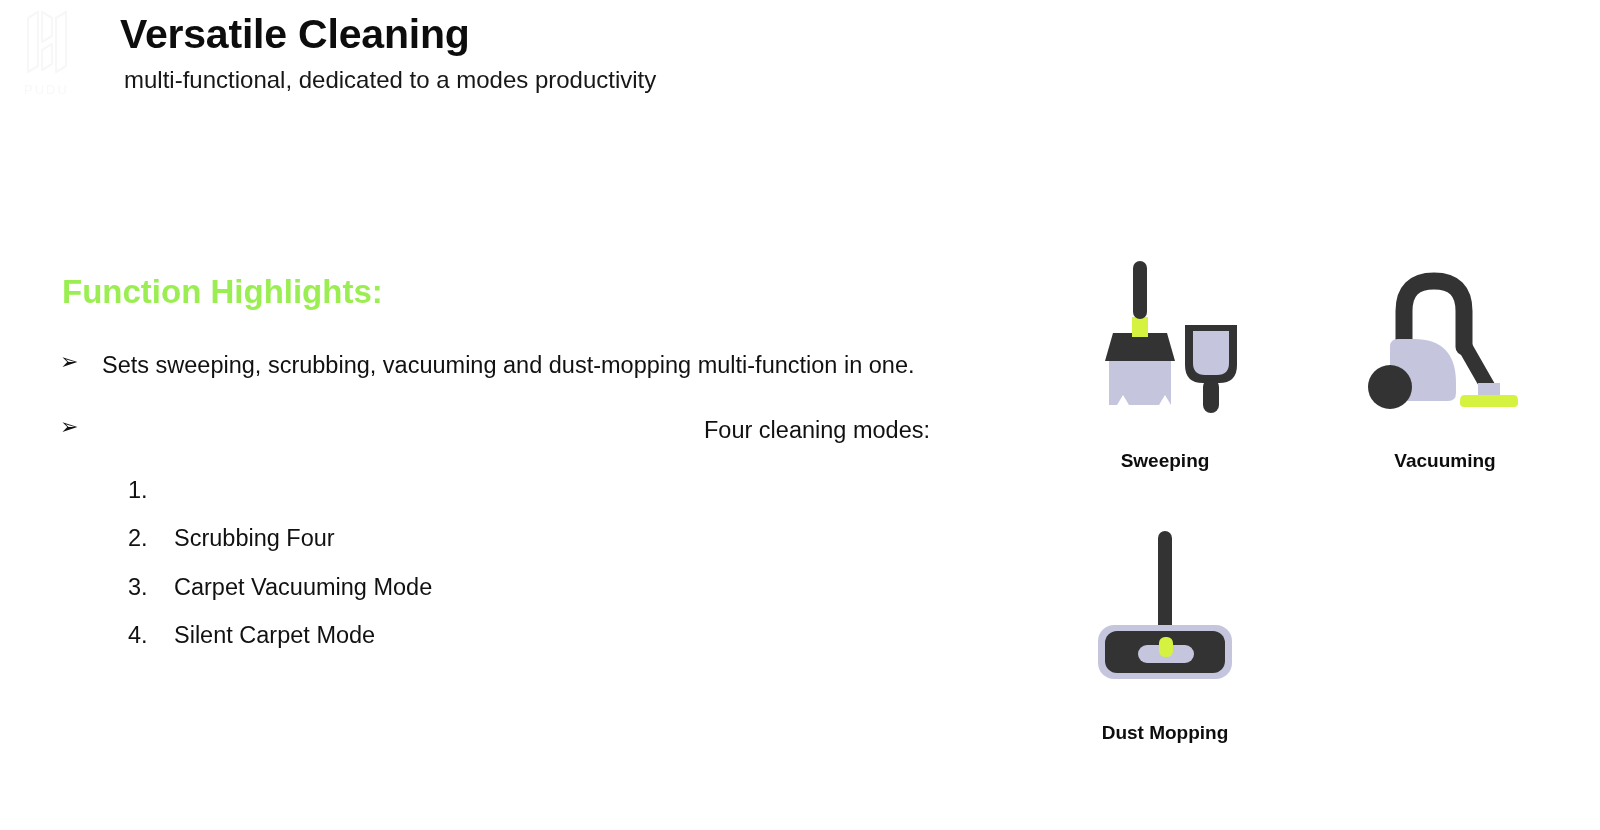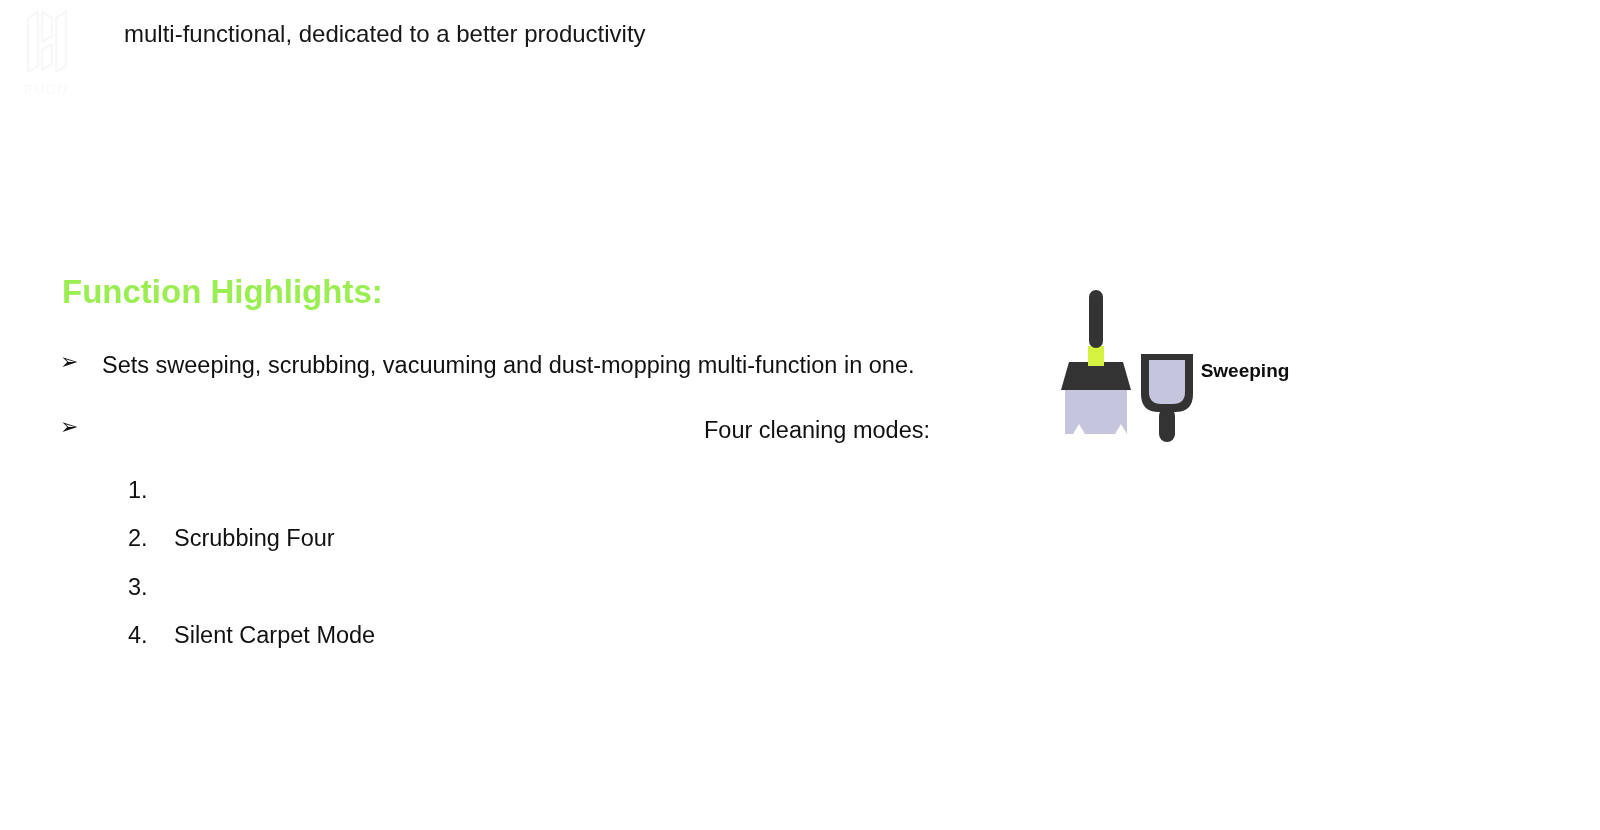--- a/index.html
+++ b/index.html
@@ -119,23 +119,23 @@
     top: 255px;
     width: 540px;
     display: grid;
     grid-template-columns: 1fr 1fr;
     grid-template-rows: 218px 218px;
     column-gap: 20px;
     row-gap: 54px;
   }
   .icon-cell {
     display: flex;
-    flex-direction: row;
+    flex-direction: column;
     align-items: center;
-    justify-content: center;
+    justify-content: space-between;
   }
   .icon-art {
     height: 160px;
     display: flex;
     align-items: flex-end;
     justify-content: center;
   }
   .icon-caption {
     margin-top: 14px;
     font-size: 19px;
@@ -156,21 +156,22 @@
       <path d="M24 44 L34 38 L34 58 L24 64 Z"></path>
       <path d="M38 12 L48 6 L48 60 L38 66 Z"></path>
     </g>
     <g fill="#f8f8f9" font-family="Liberation Sans, sans-serif" font-size="13" letter-spacing="2">
       <text x="6" y="88">PUDU</text>
     </g>
   </svg>
 </div>
 
 <div class="header">
-  <div class="subtitle">multi-functional, dedicated to a better productivity</div>
+  <h1 class="title">Versatile Cleaning</h1>
+  <div class="subtitle">multi-functional, dedicated to a modes productivity</div>
 </div>
 
 <div class="content">
 
   <div class="section-heading">Function Highlights:</div>
 
   <div class="bullet-row">
     <span class="bullet-mark">➢</span>
     <span class="bullet-text">Sets sweeping, scrubbing, vacuuming and dust-mopping multi-function in one.</span>
   </div>
@@ -183,20 +184,21 @@
   <ul class="mode-list">
     <li class="mode-item">
       <span class="mode-num">1.</span>
     </li>
     <li class="mode-item">
       <span class="mode-num">2.</span>
       <span class="mode-label">Scrubbing Four</span>
     </li>
     <li class="mode-item">
       <span class="mode-num">3.</span>
+      <span class="mode-label">Carpet Vacuuming Mode</span>
     </li>
     <li class="mode-item">
       <span class="mode-num">4.</span>
       <span class="mode-label">Silent Carpet Mode</span>
     </li>
   </ul>
 </div>
 
 <div class="icon-grid">
 
@@ -215,14 +217,50 @@
         <path d="M100 70 L152 70 L152 110 Q152 128 134 128 L118 128 Q100 128 100 110 Z" fill="#333333"></path>
         <path d="M108 76 L144 76 L144 108 Q144 120 132 120 L120 120 Q108 120 108 108 Z" fill="#C5C6DD"></path>
 
         <rect x="118" y="124" width="16" height="34" rx="8" fill="#333333"></rect>
       </svg>
     </div>
     <div class="icon-caption">Sweeping</div>
   </div>
 
 
-
+  <div class="icon-cell">
+    <div class="icon-art">
+      <svg viewBox="0 0 170 160" width="170" height="160" aria-hidden="true">
+
+        <path d="M44 106 L44 56 Q44 26 74 26 Q104 26 104 56 L104 92" fill="none" stroke="#333333" stroke-width="17" stroke-linecap="round"></path>
+
+        <path d="M104 90 L128 132" fill="none" stroke="#333333" stroke-width="15" stroke-linecap="round"></path>
+
+        <path d="M30 92 Q30 84 38 84 L54 84 Q96 84 96 128 L96 138 Q96 146 88 146 L38 146 Q30 146 30 138 Z" fill="#C5C6DD"></path>
+
+        <circle cx="30" cy="132" r="22" fill="#333333"></circle>
+
+        <rect x="118" y="128" width="22" height="12" fill="#C5C6DD"></rect>
+
+        <path d="M104 140 L154 140 Q158 140 158 146 L158 148 Q158 152 154 152 L104 152 Q100 152 100 148 L100 146 Q100 140 104 140 Z" fill="#D4F23F"></path>
+      </svg>
+    </div>
+    <div class="icon-caption">Vacuuming</div>
+  </div>
+
+  <div class="icon-cell">
+    <div class="icon-art">
+      <svg viewBox="0 0 170 160" width="170" height="160" aria-hidden="true">
+
+        <rect x="78" y="4" width="14" height="104" rx="7" fill="#333333"></rect>
+
+        <rect x="18" y="98" width="134" height="54" rx="16" fill="#C5C6DD"></rect>
+
+        <rect x="25" y="104" width="120" height="42" rx="12" fill="#333333"></rect>
+
+        <rect x="58" y="118" width="56" height="18" rx="9" fill="#C5C6DD"></rect>
+
+        <rect x="79" y="110" width="14" height="20" rx="6" fill="#D4F23F"></rect>
+      </svg>
+    </div>
+    <div class="icon-caption">Dust Mopping</div>
+  </div>
 </div>
 
 </body></html>

